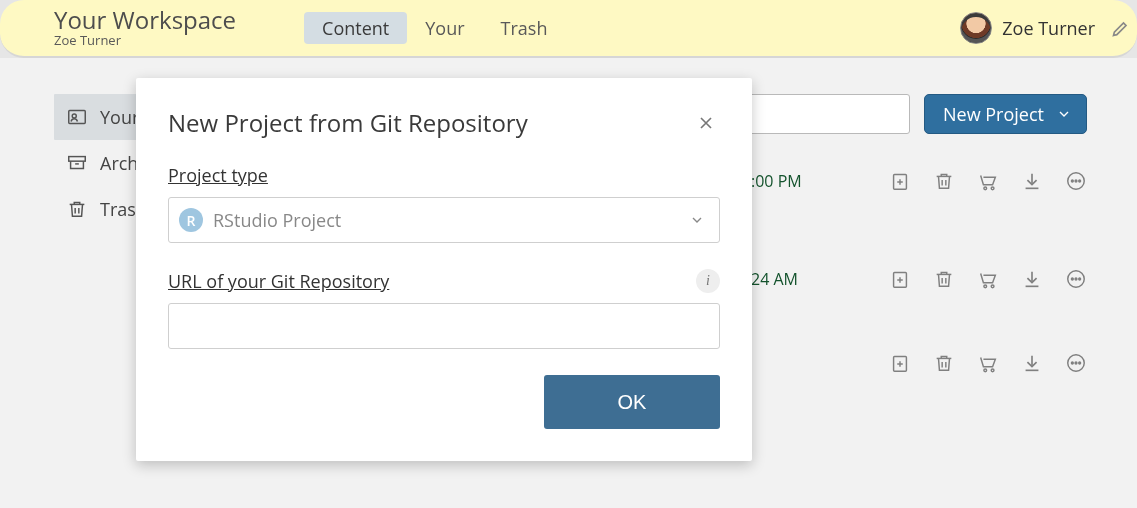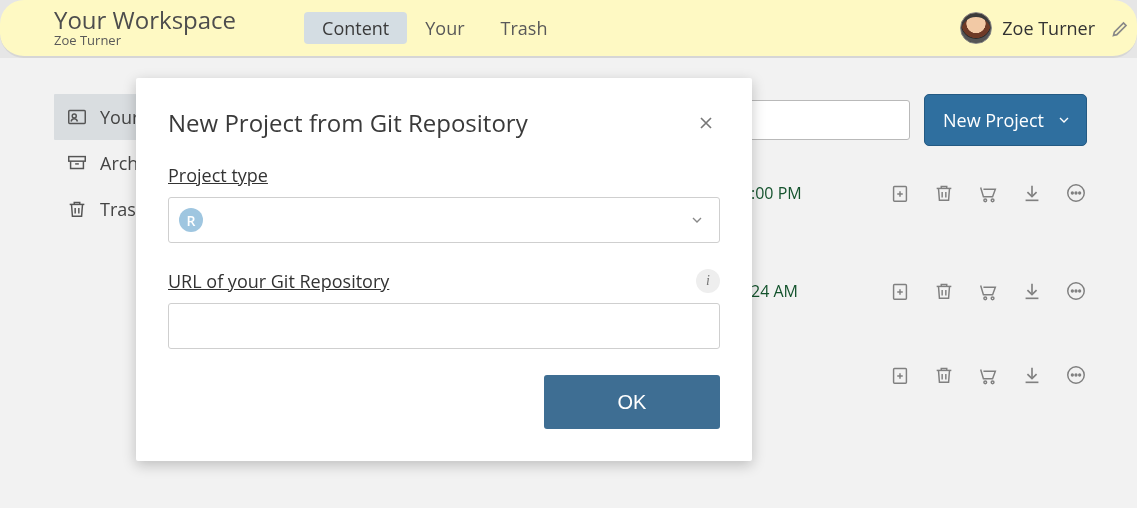--- a/index.html
+++ b/index.html
@@ -60,21 +60,21 @@
   .search-box {
     height:40px; width:246px; border:1px solid #b9b9b9; border-radius:3px;
     display:flex; align-items:center; padding:0 10px; background:#fff;
   }
   .search-box svg{ color:#9a9a9a; }
   .search-box input{
     border:none; outline:none; font-size:15px; width:100%; background:transparent; margin-left:6px;
   }
   .new-project-btn{
     background:#2f6f9f; color:#fff; border:1px solid #245a83; border-radius:5px;
-    height:52px; padding:0 14px 0 18px; display:flex; align-items:center; gap:12px;
+    height:40px; padding:0 14px 0 18px; display:flex; align-items:center; gap:12px;
     font-size:18px; cursor:pointer;
   }
 
   .content-list { margin-top:32px; display:flex; flex-direction:column; gap:22px;}
   .card {
     background:transparent; display:flex; align-items:flex-start; gap:18px;
     padding:4px 0 18px 0; border-bottom:0;
   }
   .card .body{ flex:1; min-width:0;}
   .card-desc { font-size:17px; color:#555; line-height:1.4;}
@@ -357,20 +357,21 @@
       <div class="close-btn">
         <svg viewBox="0 0 24 24" width="20" height="20" fill="none" stroke="currentColor" stroke-width="2">
             <path d="M6 6l12 12M18 6L6 18"></path>
           </svg>
       </div>
     </div>
 
     <div class="field-label">Project type</div>
     <div class="select-box">
       <span class="r-badge">R</span>
+      <span>RStudio Project</span>
       <span class="select-spacer"></span>
       <svg width="16" height="16" viewBox="0 0 24 24" fill="none" stroke="#888" stroke-width="2">
           <path d="M6 9l6 6 6-6"></path>
         </svg>
     </div>
 
     <div class="url-row">
       <div class="field-label" style="margin-bottom:0">URL of your Git Repository</div>
       <div class="info-badge">i</div>
     </div>

